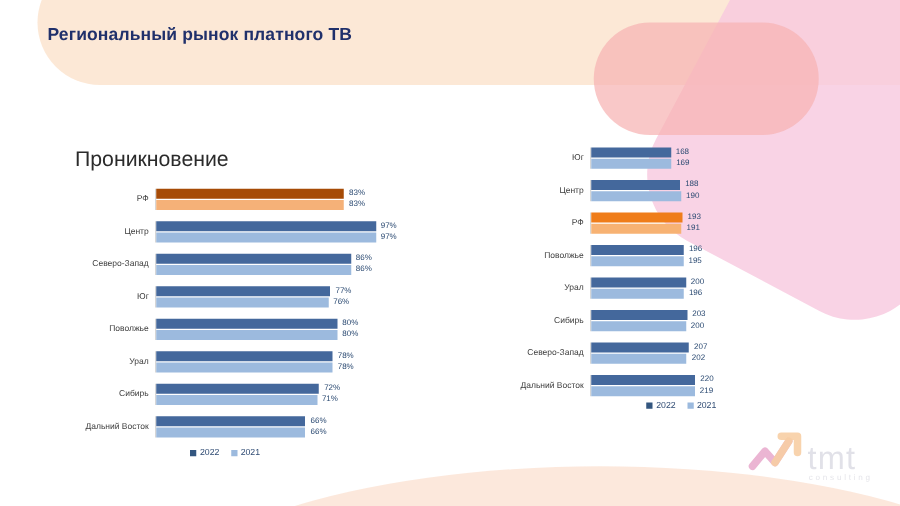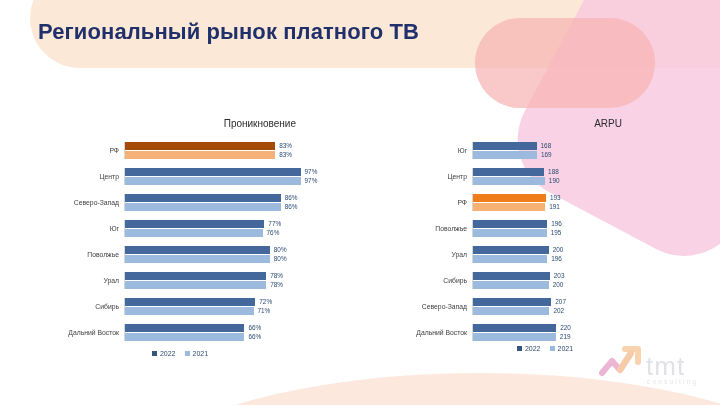--- a/index.html
+++ b/index.html
@@ -46,38 +46,38 @@
     width:720px; height:120px;
     background:#fbe0d0;
     border-radius:50% 50% 0 0 / 100% 100% 0 0;
     opacity:.75;
   }
 
   
   .slide-title {
     position:absolute;
     left:38px; top:19px;
-    font-size:22px;
+    font-size:14px;
     font-weight:700;
     color:#20306b;
     letter-spacing:.1px;
     white-space:nowrap;
   }
 
   
   .chart {
     position:absolute;
     top:118px;
   }
   .chart-left  { left:60px;  width:320px; }
   .chart-right { left:400px; width:300px; }
 
   .chart-title {
-    text-align:right;
-    font-size:10px;
+    text-align:left;
+    font-size:17px;
     color:#2b2b2b;
     font-weight:400;
     margin:0 0 13px 0;
   }
   .chart-left .chart-title  { padding-right:84px; }
   .chart-right .chart-title { padding-right:78px; }
 
   .plot { position:relative; }
 
   .cat-row {
@@ -293,21 +293,20 @@
       <span>2022</span>
     </div>
     <div class="legend-item">
       <span class="swatch s2021"></span>
       <span>2021</span>
     </div>
   </div>
 </div>
 
 <div class="chart chart-right">
-  <div class="chart-title">ARPU</div>
   <div class="plot" id="plot-right">
       <div class="cat-row">
         <div class="cat-label">Юг</div>
         <div class="bars-area">
           <div class="bar-line">
             <div class="bar y2022" style="width: 63.5478px;"></div>
             <span class="bar-val">168</span>
           </div>
           <div class="bar-line">
             <div class="bar y2021" style="width: 63.9261px;"></div>

